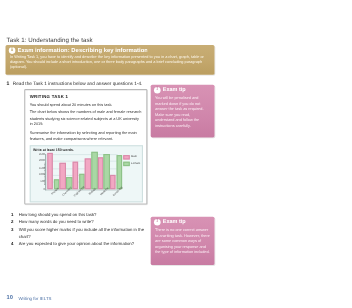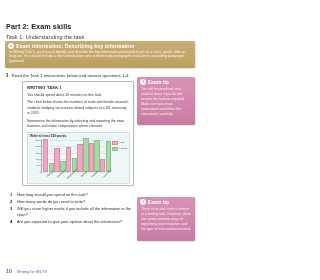--- a/index.html
+++ b/index.html
@@ -178,21 +178,20 @@
     box-sizing:border-box;
   }
   .pg-num{font-size:5.2px;font-weight:bold;color:#4a6fa5;}
   .pg-name{font-size:4px;color:#4a6fa5;}
 </style>
 </head>
 <body>
 
 <div class="page">
 
-  <div class="part-title">Part 2: Exam skills</div>
   <div class="task-title">Task 1: Understanding the task</div>
 
   <div class="info-box">
     <div class="info-head">
       <span class="info-i">i</span>
       <span class="info-title">Exam information: Describing key information</span>
     </div>
     <div class="info-body">In Writing Task 1, you have to identify and describe the key information presented to you in a chart, graph, table or diagram. You should include a short introduction, one or three body paragraphs and a brief concluding paragraph (optional).</div>
   </div>
 

